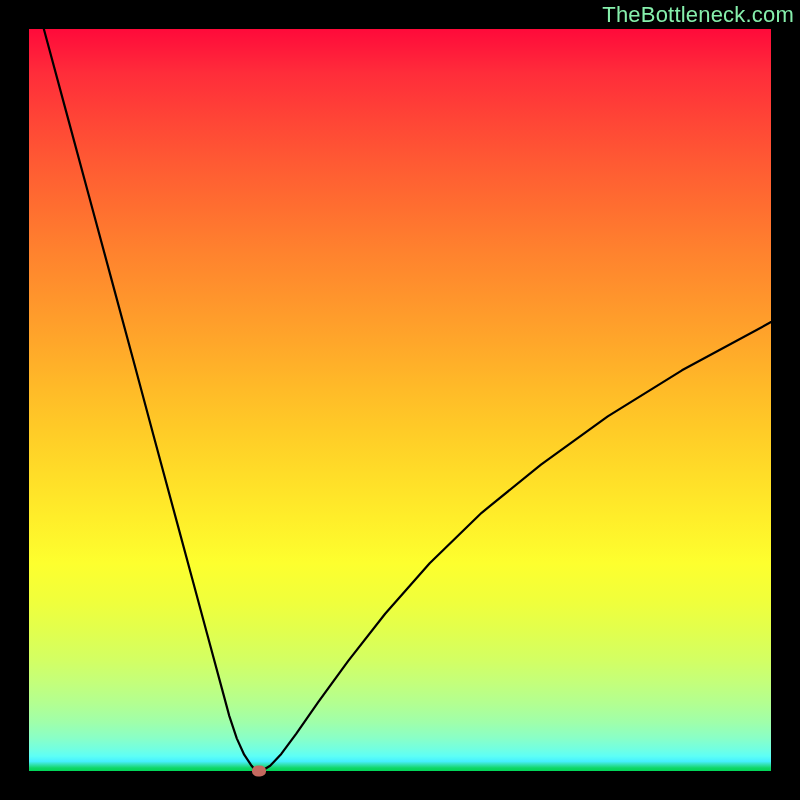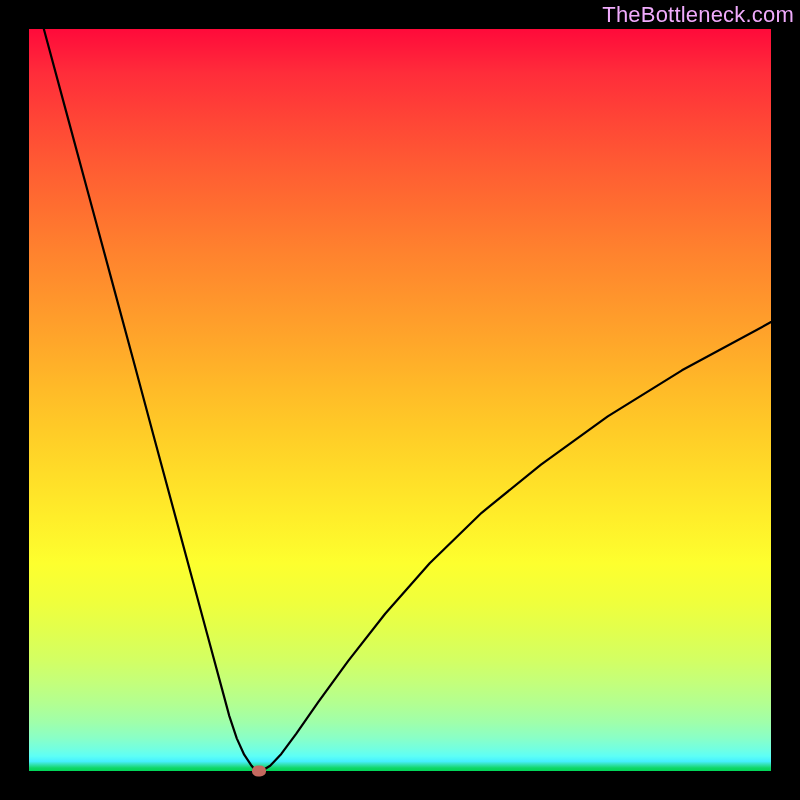--- a/index.html
+++ b/index.html
@@ -50,21 +50,21 @@
       #47f0ff 98.7%,
       #2ee0a8 99.2%,
       #10d768 99.6%,
       #00d658 100%
     );
   }
   .watermark {
     position: absolute;
     top: 2px;
     right: 6px;
-    color: #f0abfc;
+    color: #86efac;
     font-size: 22px;
     letter-spacing: 0.2px;
     font-family: Verdana, Geneva, sans-serif;
     user-select: none;
   }
   svg.curve {
     position: absolute;
     left: 0;
     top: 0;
     width: 742px;

